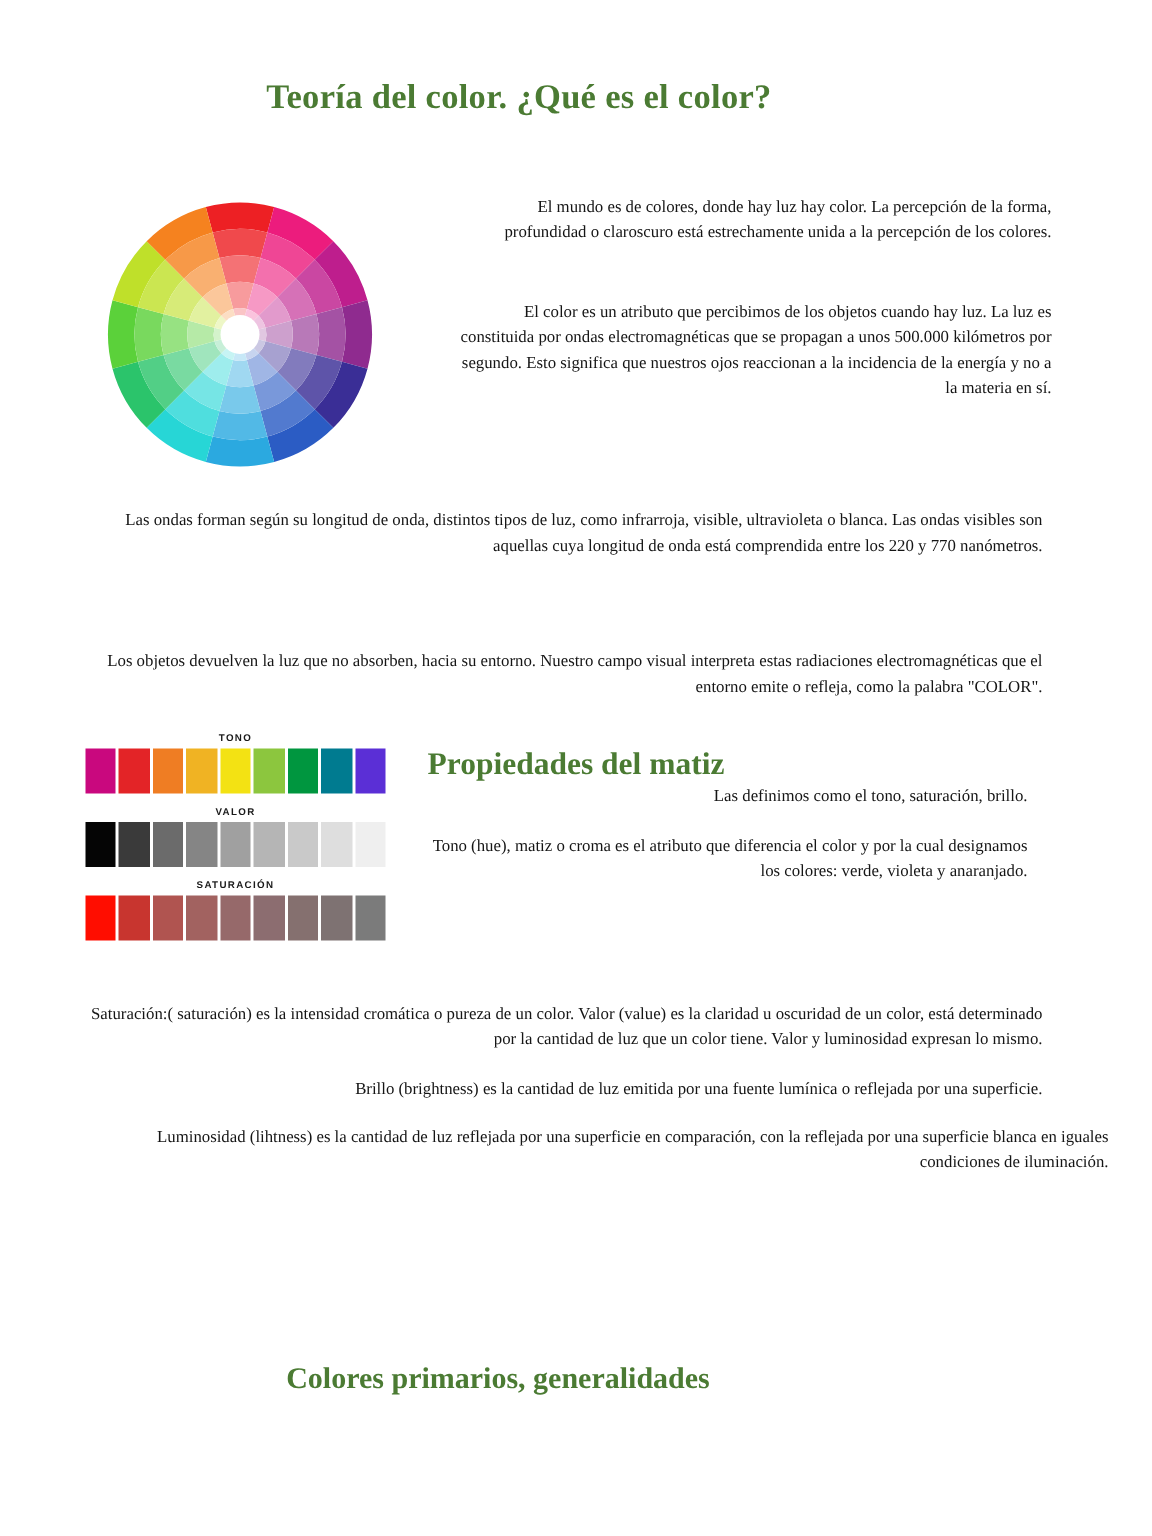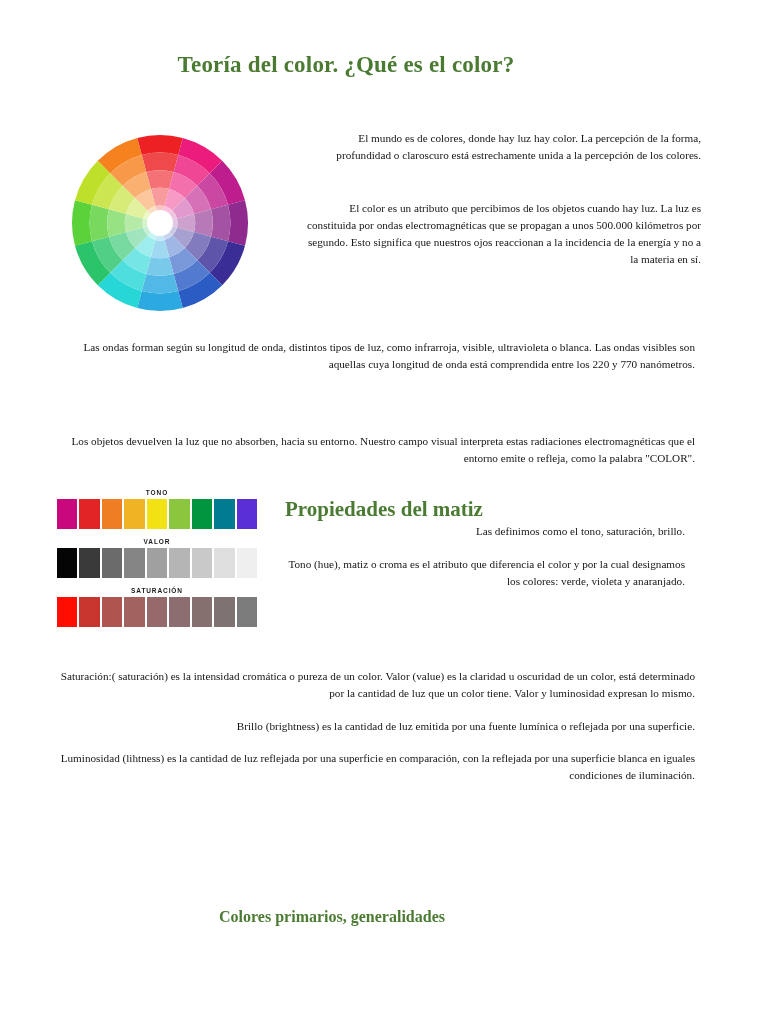--- a/index.html
+++ b/index.html
@@ -49,21 +49,21 @@
   }
 
   .bottom-heading {
     position: absolute;
     left: 0;
     top: 908px;
     width: 664px;
     text-align: center;
     font-family: "Liberation Serif", "DejaVu Serif", serif;
     font-weight: bold;
-    font-size: 16px;
+    font-size: 20px;
     color: #4b7b33;
   }
 
   
   .para {
     position: absolute;
     font-family: "Liberation Serif", "DejaVu Serif", serif;
     font-size: 11.2px;
     line-height: 17px;
     color: #151515;
@@ -76,21 +76,21 @@
   .p-intro-1 { top: 130px; }
   .p-intro-2 { top: 200px; }
   .p-wide-1  { top: 339px; }
   .p-wide-2  { top: 386px; margin-top: 47px; }
 
   .p-prop-1  { left: 285px; width: 400px; top: 523px; }
   .p-prop-2  { left: 285px; width: 400px; top: 556px; }
 
   .p-low-1   { top: 644px; margin-top: 24px; }
   .p-low-2   { top: 718px; font-family: Liberation Serif, serif; }
-  .p-low-3   { top: 750px; }
+  .p-low-3   { top: 750px; margin-left: 44px; }
 
   
   .wheel-wrap {
     position: absolute;
     left: 70px;
     top: 133px;
     width: 180px;
     height: 180px;
   }
   .wheel-wrap svg { display: block; }

